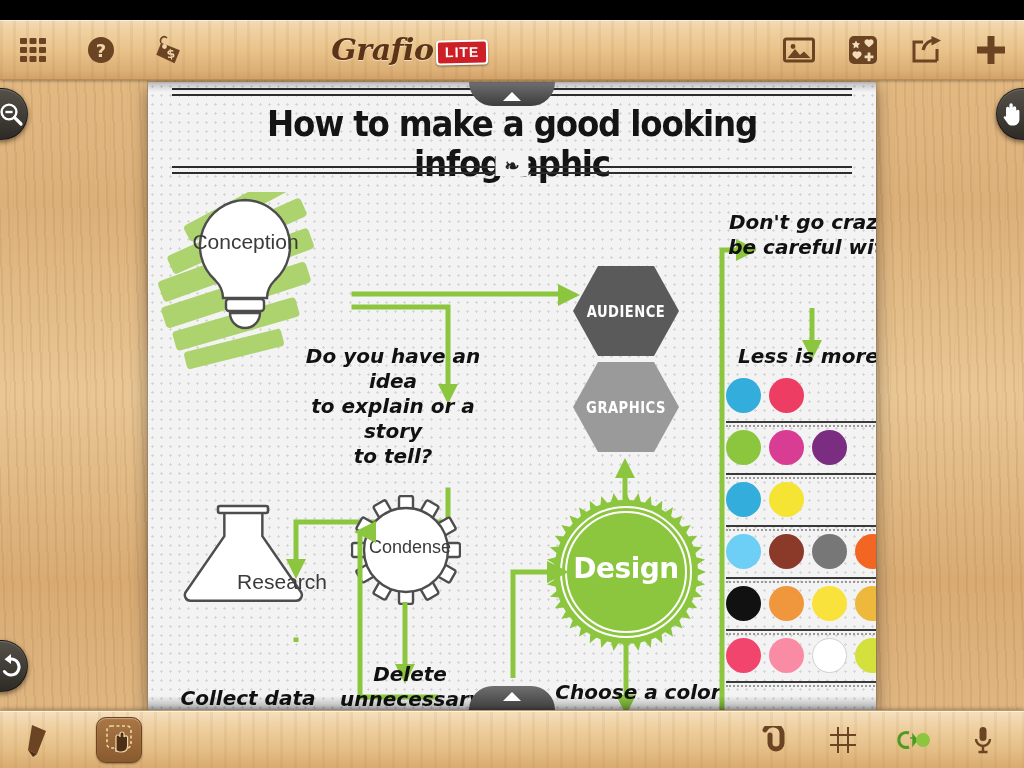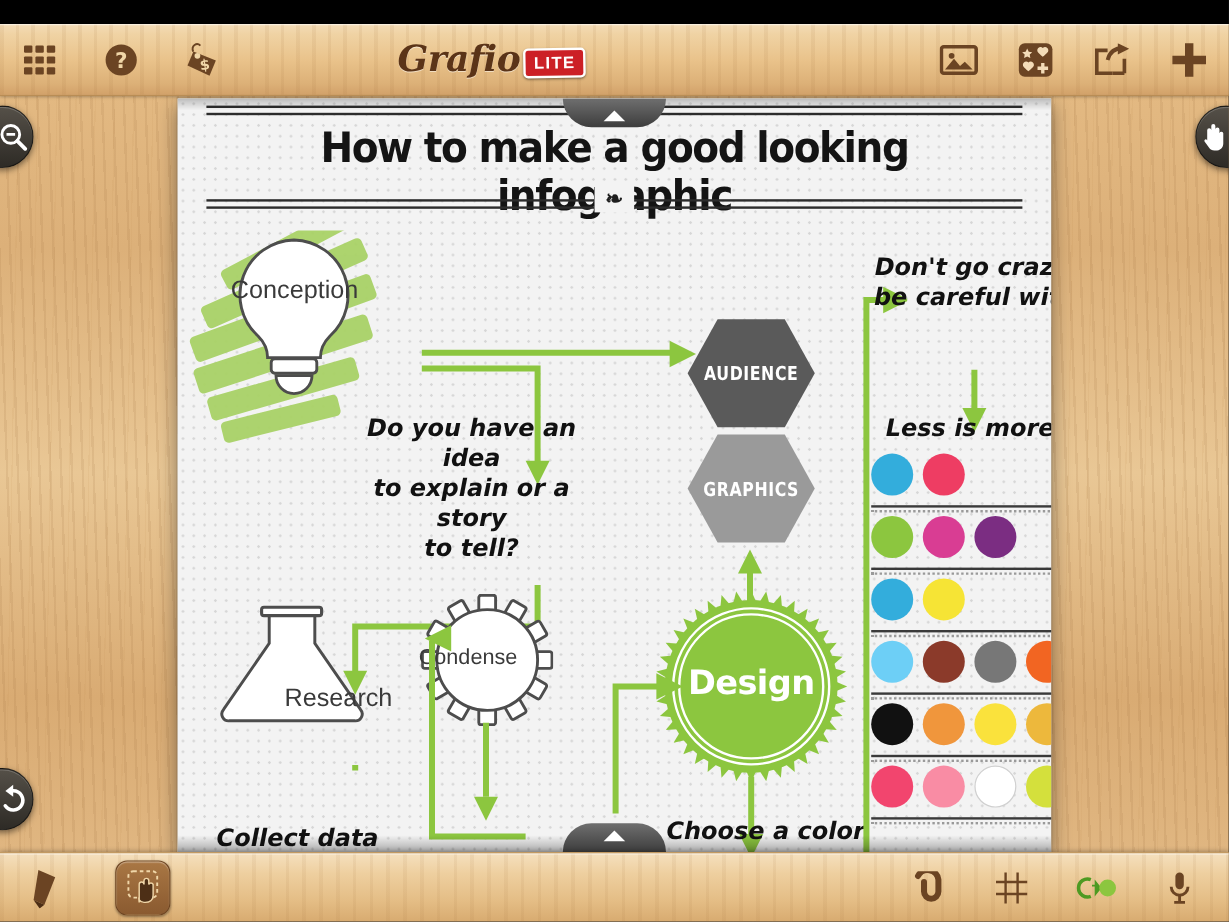--- a/index.html
+++ b/index.html
@@ -382,21 +382,21 @@
             <rect x="48" y="1" width="14" height="16" rx="2" transform="rotate(180 55 55)"></rect>
             <rect x="48" y="1" width="14" height="16" rx="2" transform="rotate(210 55 55)"></rect>
             <rect x="48" y="1" width="14" height="16" rx="2" transform="rotate(240 55 55)"></rect>
             <rect x="48" y="1" width="14" height="16" rx="2" transform="rotate(270 55 55)"></rect>
             <rect x="48" y="1" width="14" height="16" rx="2" transform="rotate(300 55 55)"></rect>
             <rect x="48" y="1" width="14" height="16" rx="2" transform="rotate(330 55 55)"></rect>
           </g>
           <circle cx="55" cy="55" r="42"></circle>
         </g>
       </svg>
-      <div class="lbl shape-text" style="left:184px;top:455px;width:116px;text-align:center;font-size:18px;">Condense</div>
+      <div class="lbl shape-text" style="left:204px;top:455px;width:116px;text-align:center;font-size:18px;">Condense</div>
 
       <svg width="160" height="190" style="position:absolute;left:160px;top:430px;">
         <path d="M130 185 H52 V22" stroke="#8CC63F" stroke-width="5" fill="none"></path>
         <path d="M50 24 l22 -11 v22 z" fill="#8CC63F" transform="translate(-4,-4)"></path>
       </svg>
 
       <svg width="40" height="110" style="position:absolute;left:238px;top:520px;">
         <path d="M19 0 V62" stroke="#8CC63F" stroke-width="5" fill="none"></path>
         <path d="M9 62 h20 l-10 20 z" fill="#8CC63F"></path>
       </svg>
@@ -456,20 +456,24 @@
         <path d="M10 178 V72 H48" stroke="#8CC63F" stroke-width="5" fill="none"></path>
         <path d="M44 61 l22 11 -22 11 z" fill="#8CC63F"></path>
       </svg>
 
       <svg width="40" height="100" style="position:absolute;left:459px;top:565px;">
         <path d="M19 0 V48" stroke="#8CC63F" stroke-width="5" fill="none"></path>
         <path d="M9 48 h20 l-10 20 z" fill="#8CC63F"></path>
       </svg>
 
       <div class="lbl hand-note" style="left:10px;top:604px;width:180px;">Collect data</div>
+      <div class="lbl hand-note" style="left:192px;top:580px;width:140px;">
+        <div>Delete</div>
+        <div>unnecessary</div>
+      </div>
       <div class="lbl hand-note" style="left:390px;top:598px;width:200px;">Choose a color</div>
 
       <svg width="60" height="520" style="position:absolute;left:548px;top:140px;">
         <path d="M26 518 V28 H44" stroke="#8CC63F" stroke-width="5" fill="none"></path>
         <path d="M40 17 l22 11 -22 11 z" fill="#8CC63F"></path>
       </svg>
 
       <div class="lbl hand-note" style="left:580px;top:128px;width:170px;">
         <div>Don't go crazy,</div>
         <div>be careful with</div>

